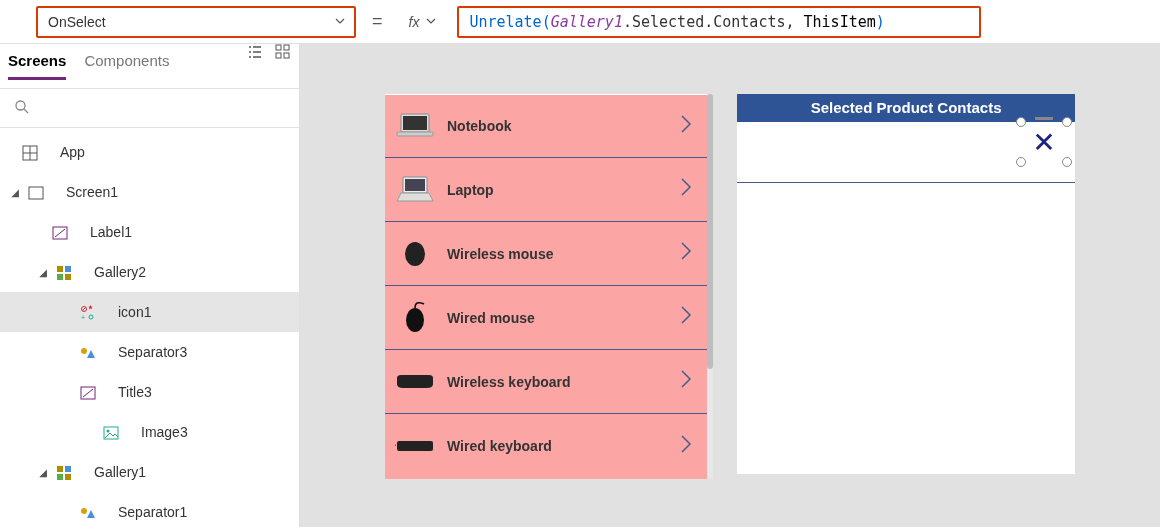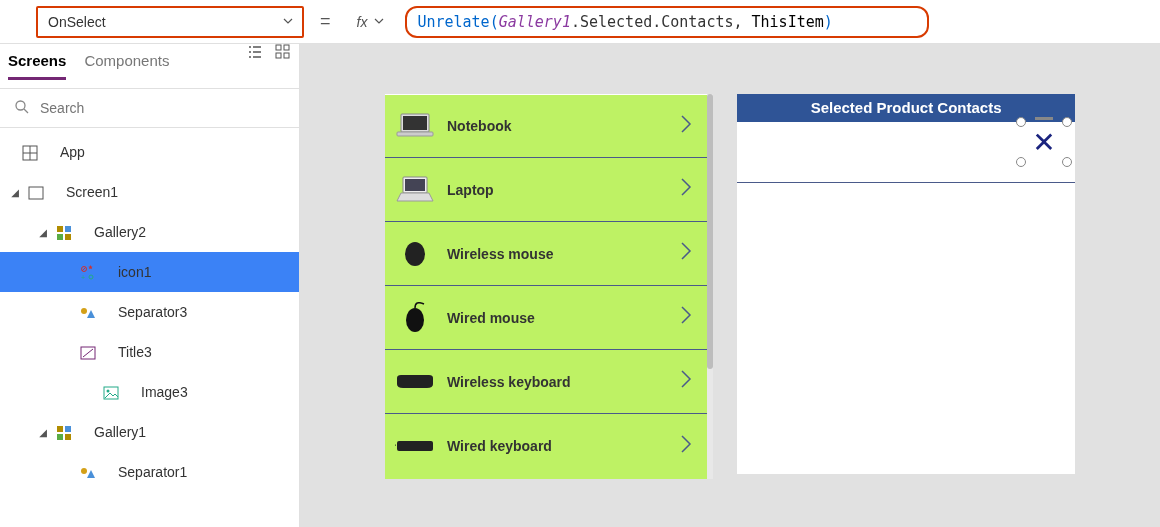--- a/index.html
+++ b/index.html
@@ -1,24 +1,24 @@
 <!DOCTYPE html>
 <html><head>
   <meta charset="utf-8">
   <style>
     * { box-sizing: border-box; margin: 0; padding: 0; }
     body { font-family: "Segoe UI", Arial, sans-serif; font-size: 14px; background: #fff; color: #333; width: 1160px; height: 527px; overflow: hidden; }
     
     .toolbar { display: flex; align-items: center; height: 44px; padding: 6px 36px 6px 36px; gap: 10px; border-bottom: 1px solid #e0e0e0; }
-    .property-select { border: 2px solid #d83b01; border-radius: 2px; height: 32px; width: 268px; display: flex; align-items: center; padding: 0 10px; position: relative; }
+    .property-select { border: 2px solid #d83b01; border-radius: 2px; height: 32px; width: 320px; display: flex; align-items: center; padding: 0 10px; position: relative; }
     .property-select .chev { position: absolute; right: 8px; color: #555; }
     .equals { font-size: 18px; padding: 0 6px; color: #555; }
     .fx-box { display: flex; align-items: center; gap: 6px; color: #555; font-style: italic; padding: 0 10px; }
     .fx-chev { font-style: normal; }
-    .formula-box { border: 2px solid #d83b01; border-radius: 12px; height: 32px; flex: 0 0 524px; display: flex; align-items: center; padding: 0 10px; font-family: Consolas, monospace; font-size: 15px; }
+    .formula-box { border: 2px solid #d83b01; border-radius: 2px; height: 32px; flex: 0 0 524px; display: flex; align-items: center; padding: 0 10px; font-family: Consolas, monospace; font-size: 15px; }
     .tok-func { color: #0066cc; }
     .tok-paren { color: #0066cc; }
     .tok-ident { color: #8b3aa0; font-style: italic; }
     .tok-dot { color: #333; }
     .tok-comma { color: #333; }
     .tok-this { color: #000000; margin-left: 9px; }
     
     .main { display: flex; height: calc(527px - 44px); }
     
     .sidebar { width: 300px; border-right: 1px solid #e0e0e0; display: flex; flex-direction: column; }
@@ -28,30 +28,30 @@
     .tab.inactive { color: #777; }
     .tabs-spacer { flex: 1; }
     .tabs-icons { display: flex; gap: 12px; color: #555; }
     .tabs-icons span { cursor: pointer; }
     
     .search-row { display: flex; align-items: center; height: 40px; border-top: 1px solid #e0e0e0; border-bottom: 1px solid #e0e0e0; padding: 0 14px; gap: 10px; color: #777; }
     .search-row input { border: none; outline: none; font-size: 14px; flex: 1; color: #333; }
     
     .tree { padding-top: 4px; overflow-y: auto; flex: 1; }
     .tree-row { display: flex; align-items: center; height: 40px; cursor: pointer; }
-    .tree-row.selected { background: #3b82f6; }
+    .tree-row.selected { background: #e5e5e5; }
     .tree-caret { width: 14px; text-align: center; color: #555; font-size: 10px; margin-right: 4px; }
     .tree-label { margin-left: 20px; }
     .tree-icon { width: 20px; text-align: center; }
     .tree-icon svg { vertical-align: middle; }
     
     .canvas-area { flex: 1; background: #e1e1e1; position: relative; display: flex; justify-content: center; align-items: flex-start; padding-top: 50px; }
     .canvas-stage { width: 690px; height: 385px; position: relative; display: flex; }
     
-    .product-list { width: 334px; background: #bef264; }
+    .product-list { width: 334px; background: #fca5a5; }
     .product-row { display: flex; align-items: center; height: 64px; border-bottom: 1px solid #4a5a8a; padding: 0 8px; }
     .product-row:first-child { border-top: 1px solid #fff; }
     .prod-thumb { width: 44px; height: 44px; display: flex; align-items: center; justify-content: center; margin-right: 10px; }
     .prod-thumb svg { display: block; }
     .prod-name { font-weight: 600; flex: 1; font-size: 14px; }
     .prod-chev { color: #4a5a8a; font-size: 20px; font-weight: 300; padding-right: 6px; }
     .scroll-track { width: 6px; background: #e8e8e8; position: relative; }
     .scroll-thumb { position: absolute; top: 0; left: 0; width: 6px; height: 275px; background: #bdbdbd; border-radius: 3px; }
     
     .contacts-panel { width: 350px; margin-left: 24px; position: relative; }
@@ -115,37 +115,43 @@
               <rect x="1" y="9" width="5" height="5" fill="none" stroke="#555"></rect>
               <rect x="9" y="9" width="5" height="5" fill="none" stroke="#555"></rect>
             </svg></span>
       </div>
     </div>
     <div class="search-row">
       <span><svg width="16" height="16" viewBox="0 0 16 16">
             <circle cx="6.5" cy="6.5" r="4.5" fill="none" stroke="#888" stroke-width="1.3"></circle>
             <line x1="10" y1="10" x2="14" y2="14" stroke="#888" stroke-width="1.3"></line>
           </svg></span>
-      <input placeholder="Search" style="">
     </div>
     <div class="tree">
       <div class="tree-row" style="padding-left: 20px">
         <span class="tree-icon"><svg width="16" height="16" viewBox="0 0 16 16">
               <rect x="1" y="1" width="14" height="14" fill="none" stroke="#555"></rect>
               <line x1="8" y1="1" x2="8" y2="15" stroke="#555"></line>
               <line x1="1" y1="8" x2="15" y2="8" stroke="#555"></line>
             </svg></span>
         <span class="tree-label">App</span>
       </div>
       <div class="tree-row" style="padding-left: 8px">
         <span class="tree-caret">◢</span>
         <span class="tree-icon"><svg width="16" height="16" viewBox="0 0 16 16">
               <rect x="1" y="2" width="14" height="12" fill="none" stroke="#555"></rect>
             </svg></span>
         <span class="tree-label">Screen1</span>
+      </div>
+      <div class="tree-row" style="padding-left: 50px">
+        <span class="tree-icon"><svg width="16" height="16" viewBox="0 0 16 16">
+              <rect x="1" y="2" width="14" height="12" fill="none" stroke="#742774"></rect>
+              <path d="M3 12 L13 4" stroke="#742774"></path>
+            </svg></span>
+        <span class="tree-label">Label1</span>
       </div>
       <div class="tree-row" style="padding-left: 36px">
         <span class="tree-caret">◢</span>
         <span class="tree-icon"><svg width="16" height="16" viewBox="0 0 16 16">
               <rect x="1" y="1" width="6" height="6" fill="#b08c00"></rect>
               <rect x="9" y="1" width="6" height="6" fill="#4a90d9"></rect>
               <rect x="1" y="9" width="6" height="6" fill="#5aac44"></rect>
               <rect x="9" y="9" width="6" height="6" fill="#b08c00"></rect>
             </svg></span>
         <span class="tree-label">Gallery2</span>

